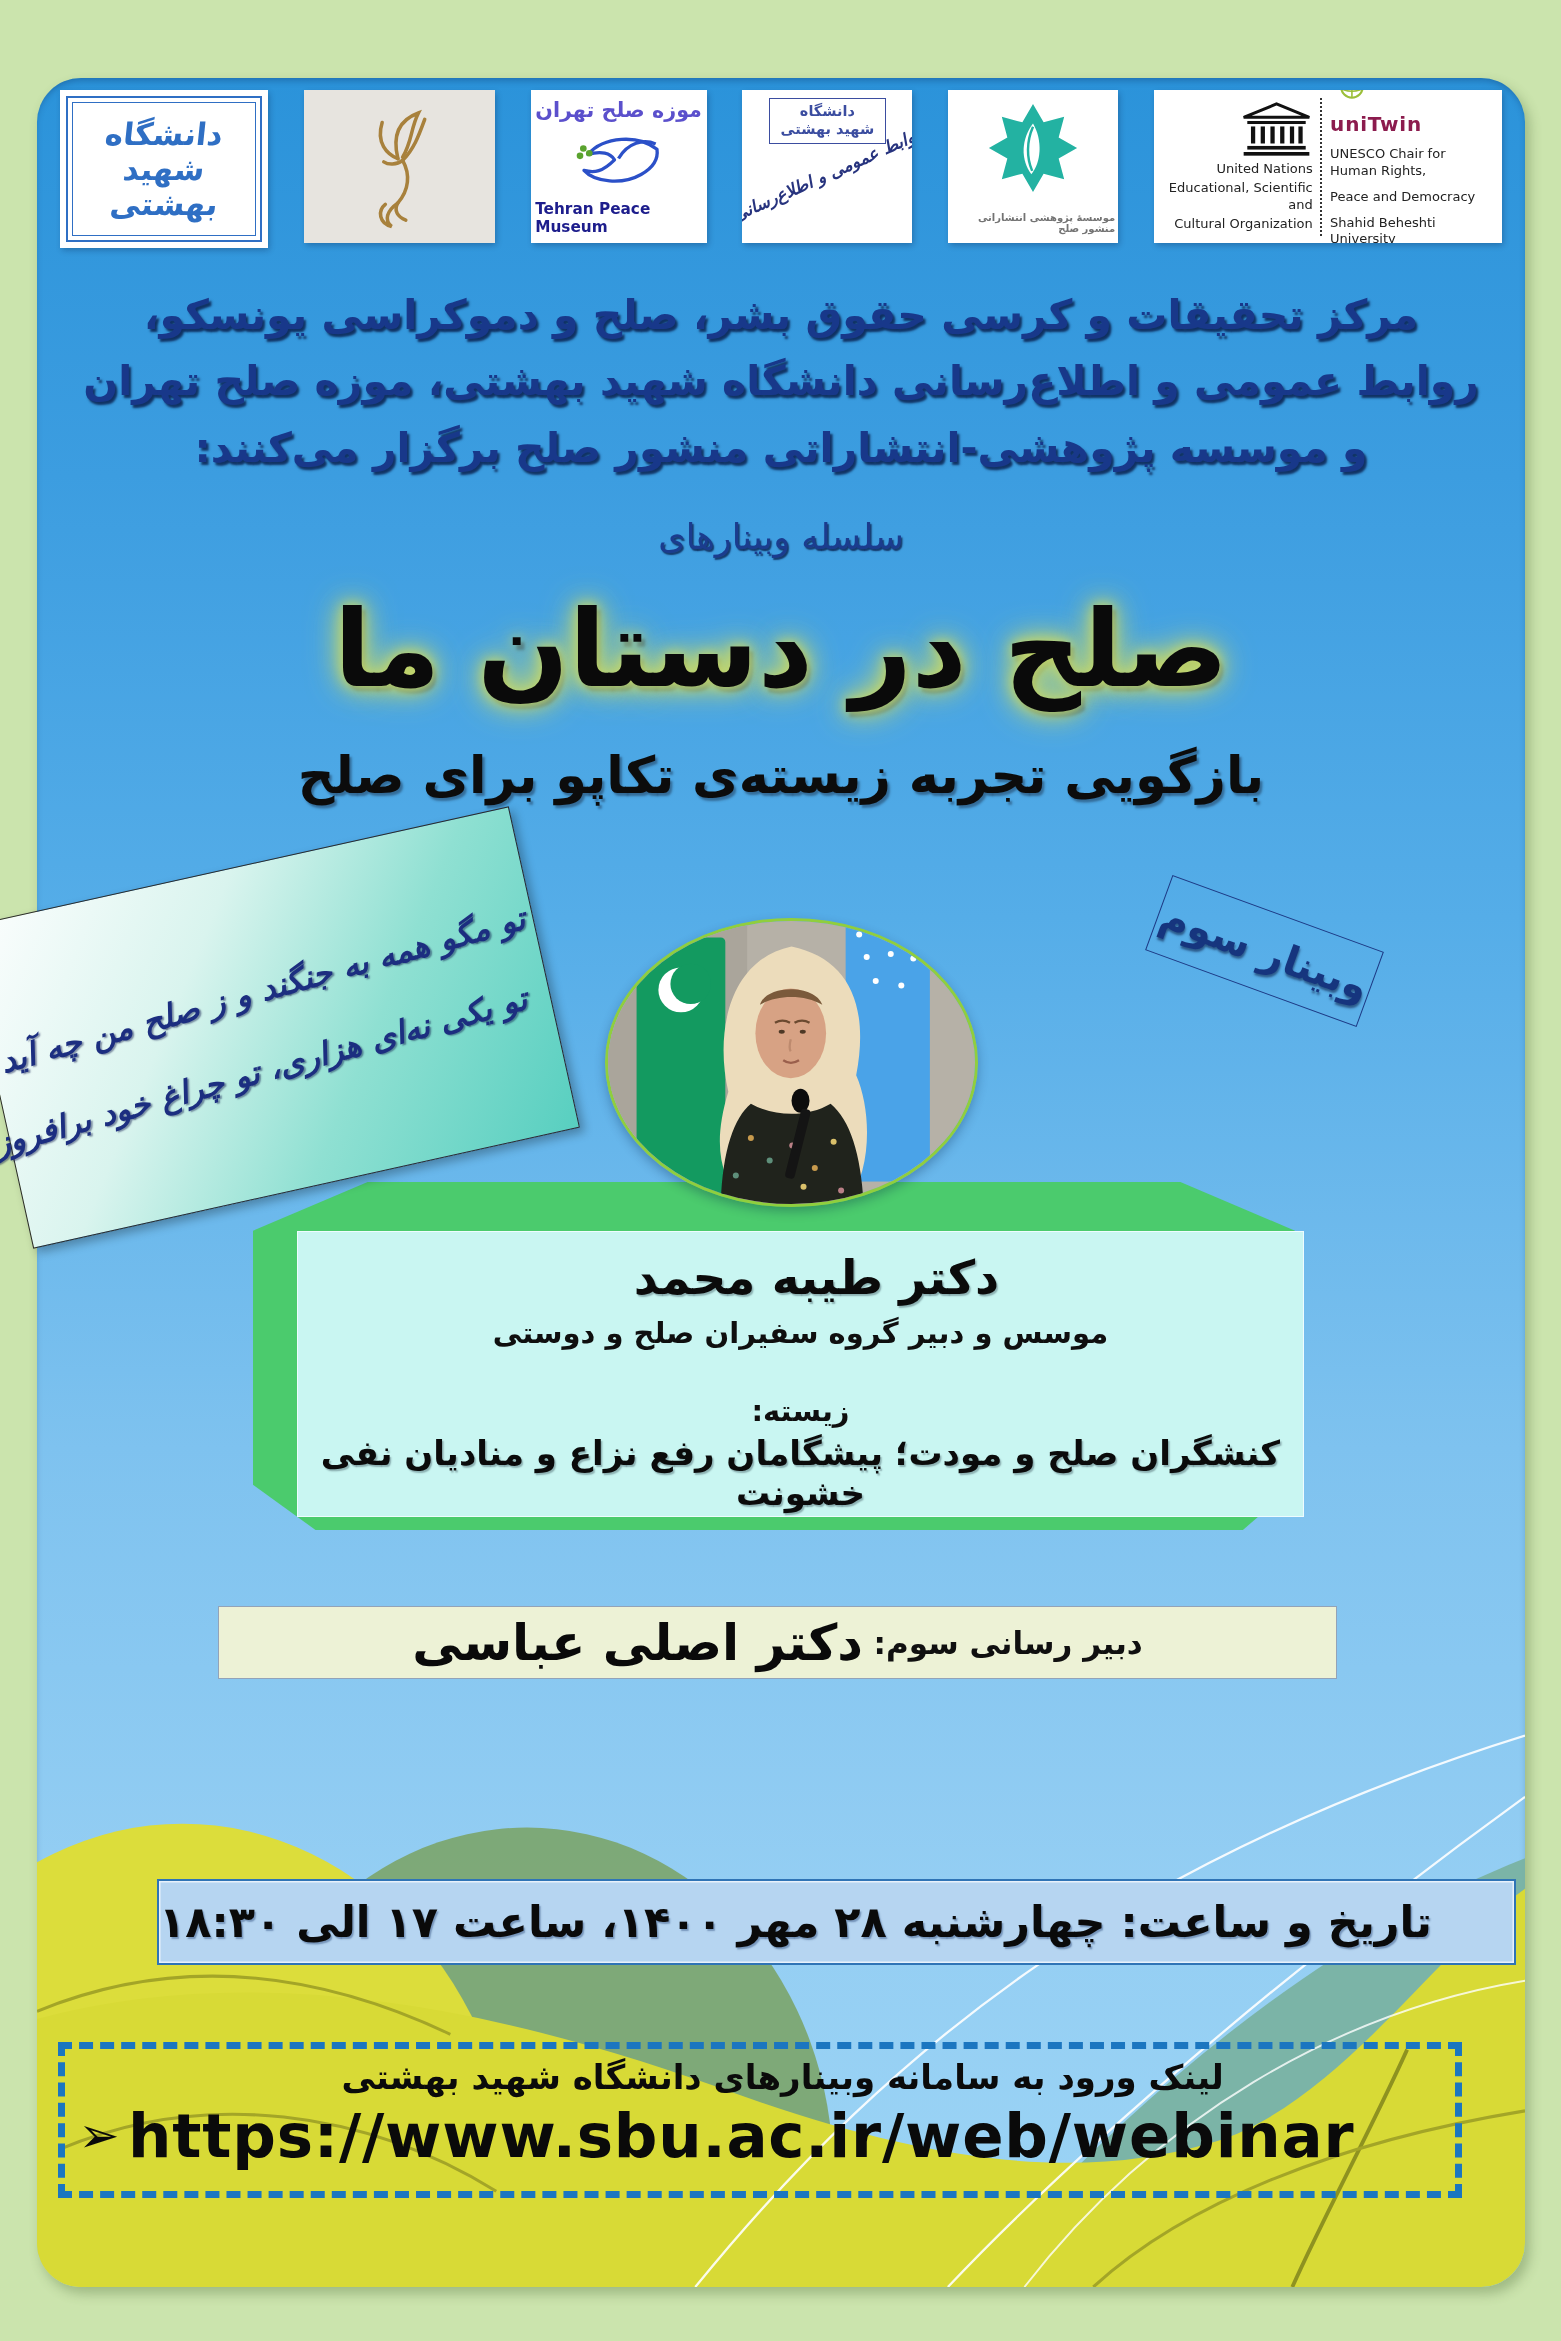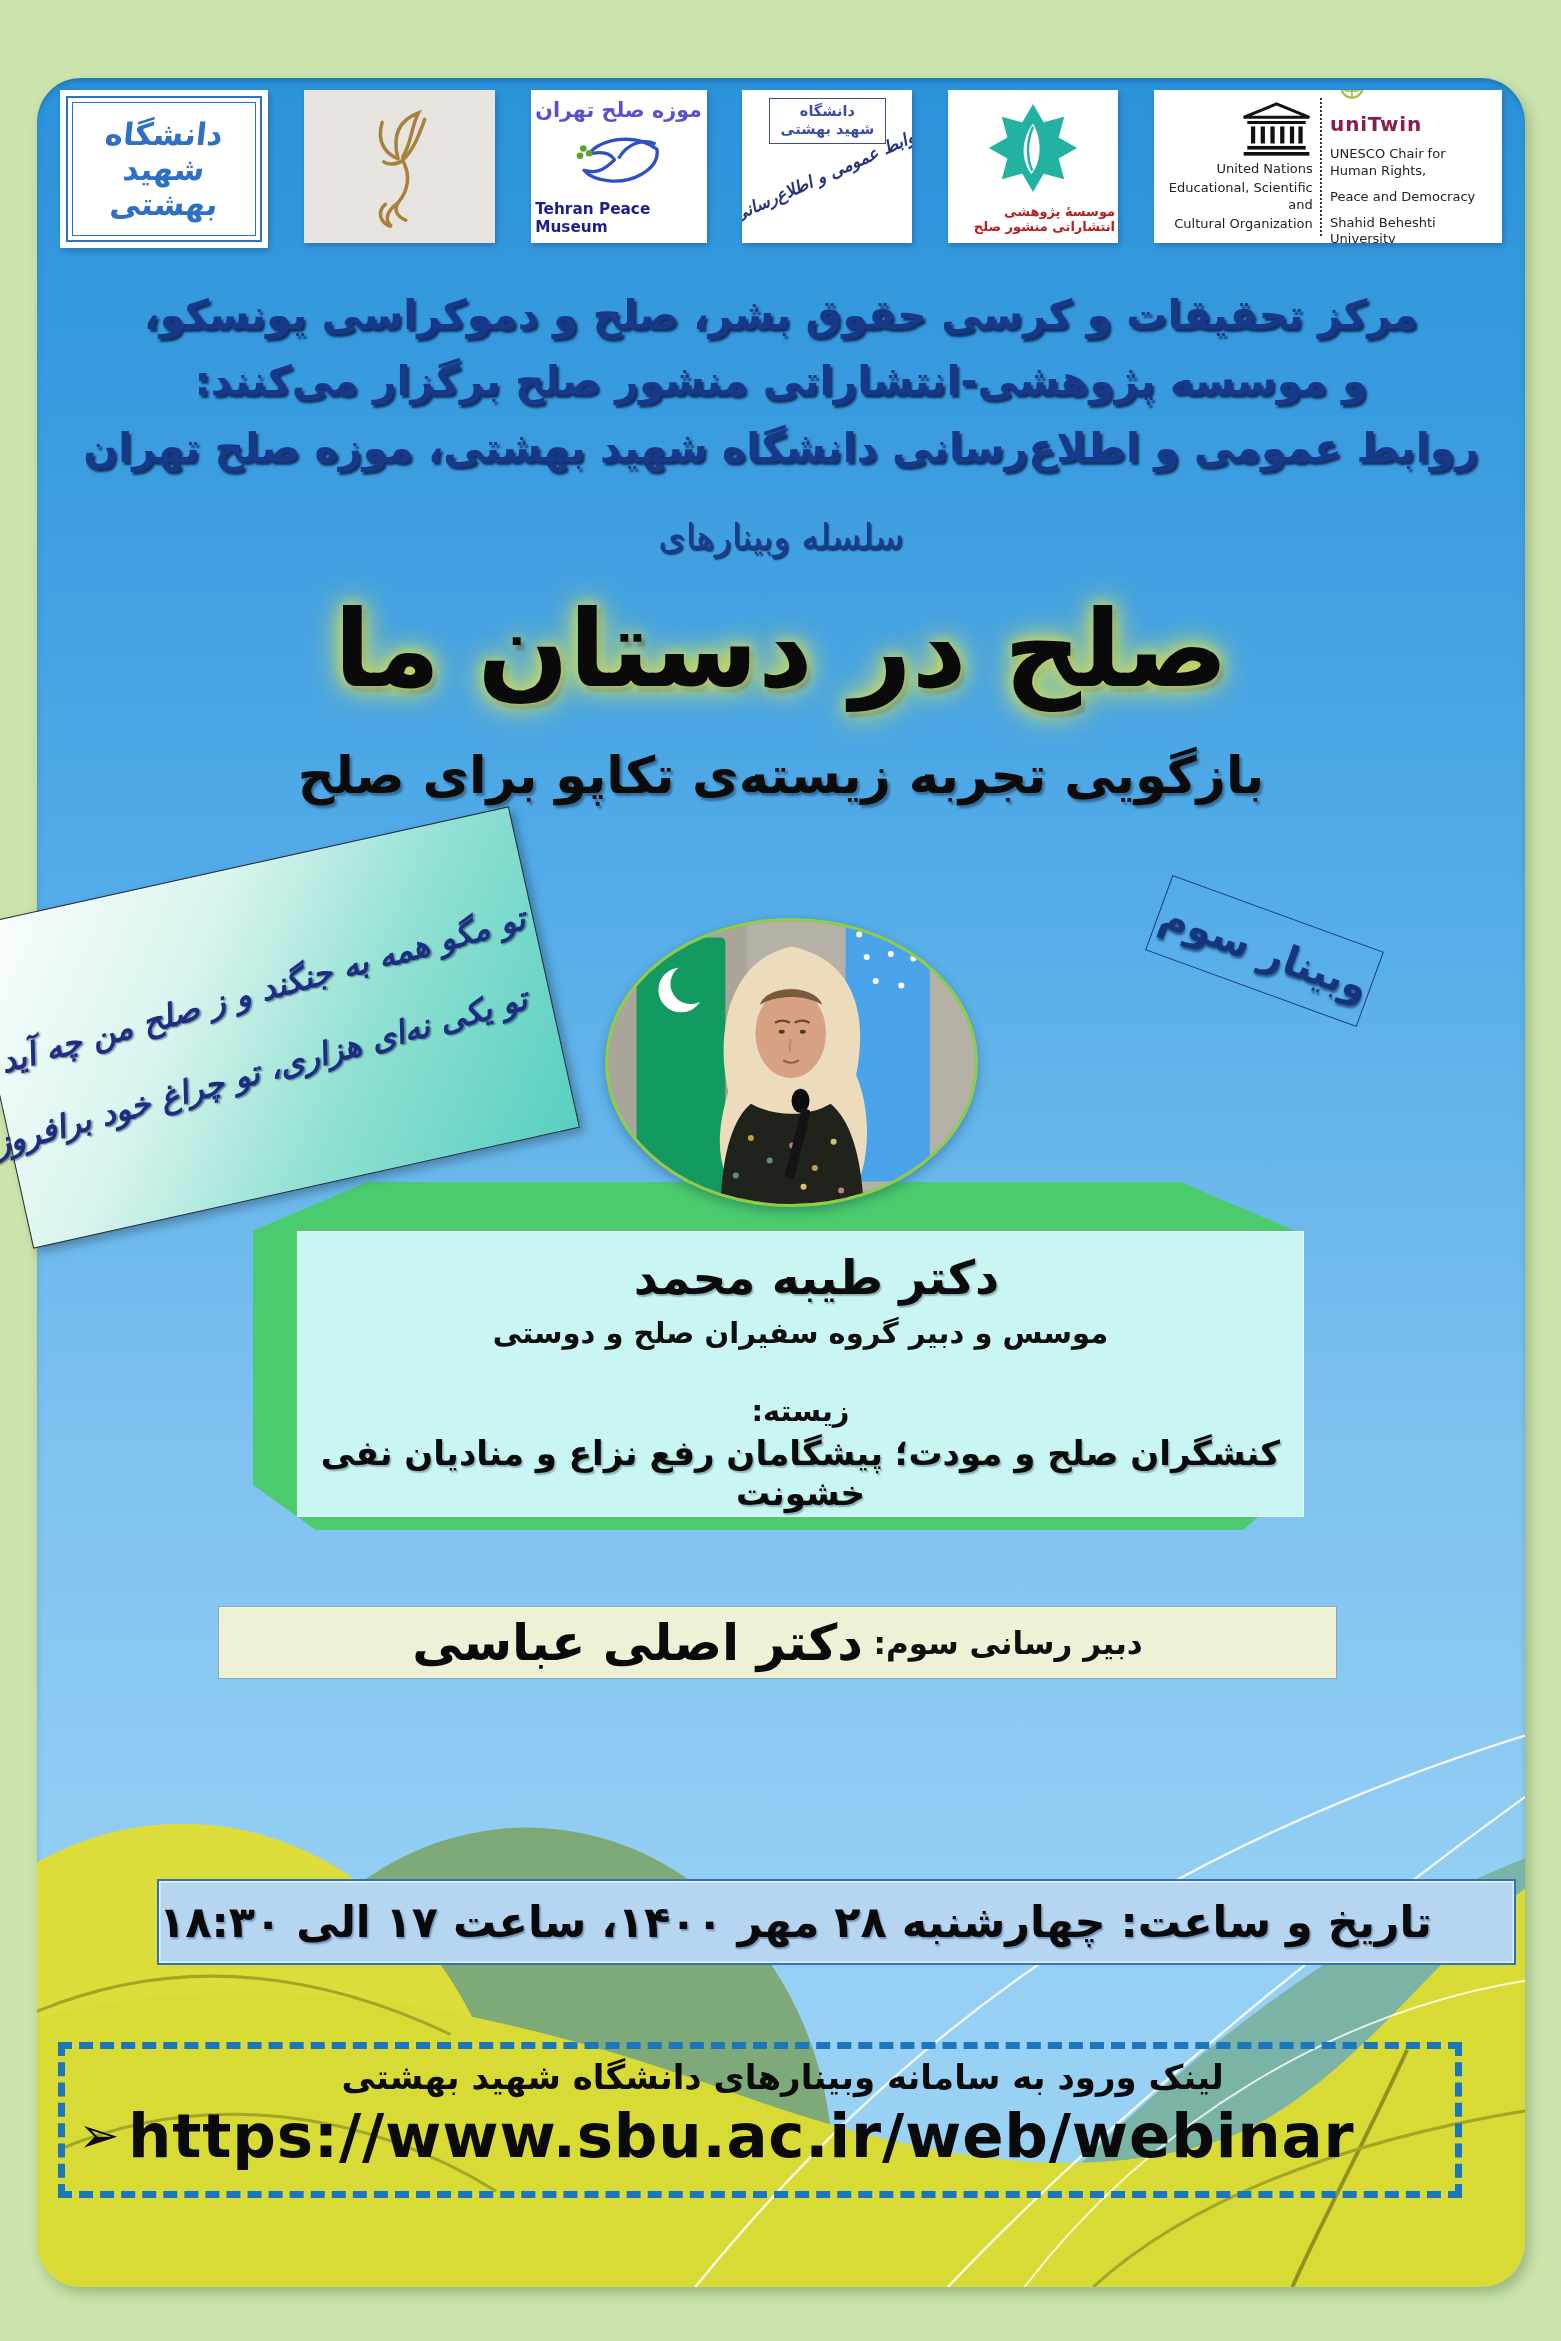--- a/index.html
+++ b/index.html
@@ -23,21 +23,21 @@
   .l2{width:191px;background:#e7e4df;}
   .l3{width:176px;justify-content:space-between;padding:7.7px 4.6px;box-sizing:border-box;}
   .l3-fa{color:#5b50cc;font-size:20.7px;font-weight:bold;direction:rtl;}
   .l3-en{color:#1d1d8c;font-size:15.3px;font-weight:bold;}
   .l4{width:170px;justify-content:flex-start;padding-top:7.7px;box-sizing:border-box;}
   .l4-seal{border:1.5px solid #3b4da0;padding:4.6px 10.7px;display:flex;flex-direction:column;align-items:center;}
   .l4-seal span{color:#3b4da0;font-weight:bold;font-size:14.5px;line-height:1.2;}
   .l4-cap{margin-top:20px;color:#27337e;font-size:17px;font-weight:bold;font-style:italic;
           transform:rotate(-24deg);direction:rtl;white-space:nowrap;}
   .l5{width:170px;justify-content:space-between;padding:9.2px 3.1px;box-sizing:border-box;}
-  .l5-cap{color:#b91c1c;font-size:13px;font-weight:bold;direction:rtl;}
+  .l5-cap{color:#737373;font-size:10px;font-weight:bold;direction:rtl;}
   .l6{width:348px;flex-direction:row;justify-content:center;gap:7.7px;padding:7.7px;box-sizing:border-box;}
   .l6-left{width:46%;display:flex;flex-direction:column;align-items:flex-end;gap:3.1px;}
   .l6-right{width:50%;display:flex;flex-direction:column;align-items:flex-start;gap:10px;}
   .l6-div{border-left:2.3px dotted #333;align-self:stretch;}
   .l6 .tl{font-size:13px;color:#222;line-height:1.25;text-align:right;}
   .l6 .tr{font-size:13px;color:#222;line-height:1.25;text-align:left;}
   .uniword{color:#8c1c4e;font-weight:bold;font-size:20px;letter-spacing:0.8px;}
   
   .orgs{position:absolute;top:204px;left:0;width:100%;text-align:center;direction:rtl;
         color:#18388a;font-weight:bold;font-size:41px;line-height:1.62;
@@ -179,22 +179,22 @@
         <div class="tr">UNESCO Chair for Human Rights,</div>
         <div class="tr">Peace and Democracy</div>
         <div class="tr">Shahid Beheshti University</div>
         <div class="tr">Islamic Republic of Iran</div>
       </div>
     </div>
   </div>
 
   <div class="orgs">
     <div>مرکز تحقیقات و کرسی حقوق بشر، صلح و دموکراسی یونسکو،</div>
+    <div>روابط عمومی و اطلاع‌رسانی دانشگاه شهید بهشتی، موزه صلح تهران</div>
     <div>و موسسه پژوهشی-انتشاراتی منشور صلح برگزار می‌کنند:</div>
-    <div>روابط عمومی و اطلاع‌رسانی دانشگاه شهید بهشتی، موزه صلح تهران</div>
   </div>
 
   <div class="series">سلسله وبینارهای</div>
   <h1 class="title">صلح در دستان ما</h1>
   <div class="subtitle">بازگویی تجربه زیسته‌ی تکاپو برای صلح</div>
 
   <div class="badge">
     <span>وبینار سوم</span>
   </div>
 

